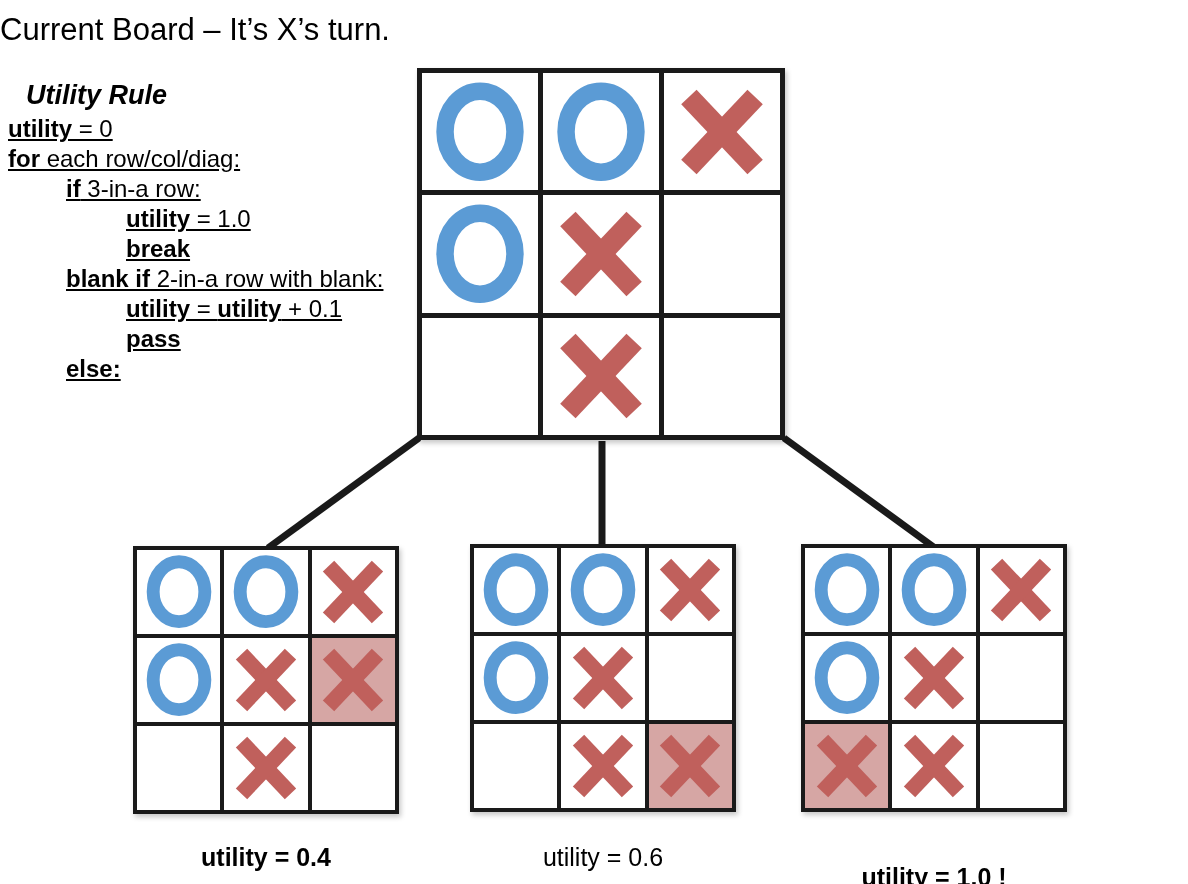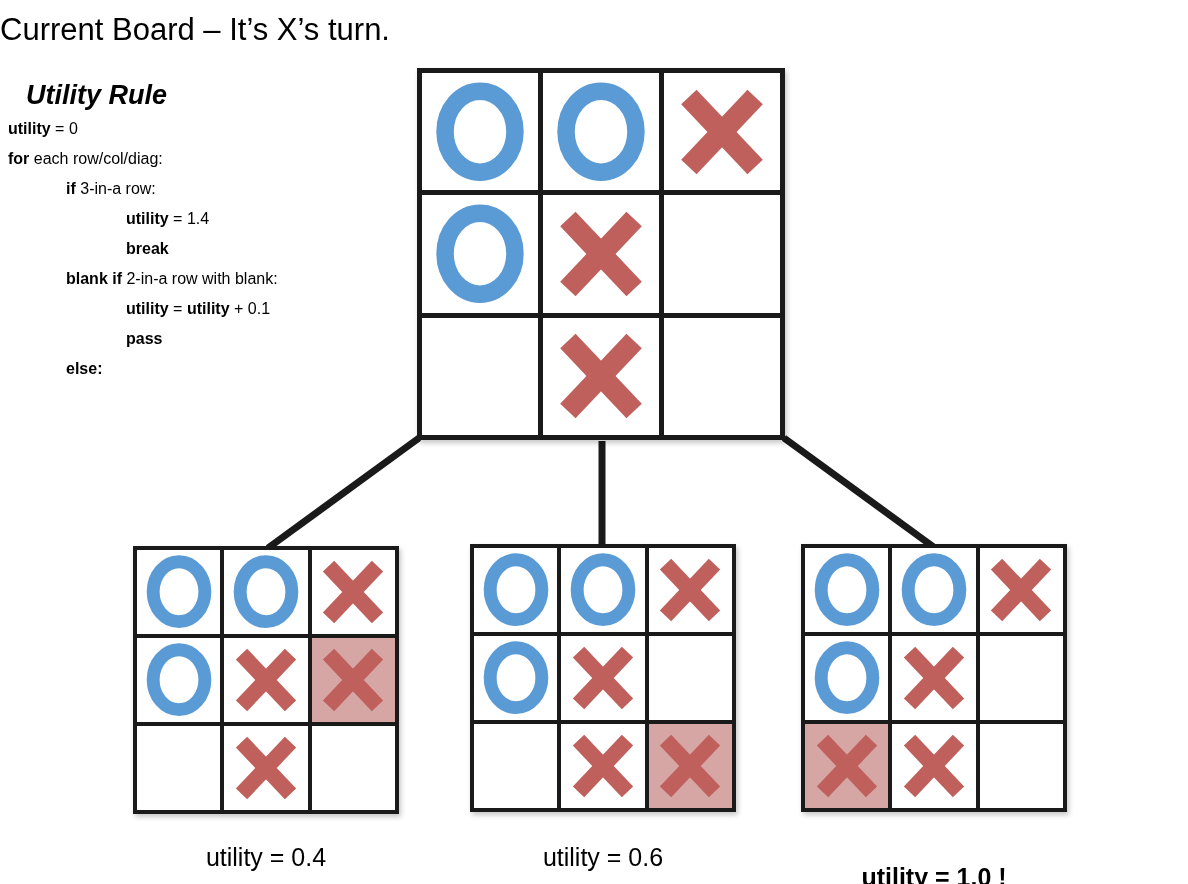--- a/index.html
+++ b/index.html
@@ -38,23 +38,24 @@
   }
   #utility-rule-heading {
     font-size: 27px;
     font-weight: bold;
     font-style: italic;
     line-height: 34px;
     margin-bottom: 2px;
     margin-left: 18px;
   }
   .code-line {
-    font-size: 16px;
+    font-size: 24px;
     line-height: 30px;
     white-space: pre;
+    text-decoration: underline;
   }
   .code-line b { font-weight: bold; }
   .ind0 { padding-left: 0px; }
   .ind1 { padding-left: 58px; }
   .ind2 { padding-left: 118px; }
 
   
   #connectors {
     position: absolute;
     left: 0;
@@ -125,21 +126,21 @@
 <body>
 
 <div id="page-title">Current Board – It’s X’s turn.</div>
 
 <div id="utility-rule">
   <div id="utility-rule-heading">Utility Rule</div>
   <div id="utility-rule-lines">
       <div class="code-line ind0"><b>utility</b><span> = 0</span></div>
       <div class="code-line ind0"><b>for</b><span> each row/col/diag:</span></div>
       <div class="code-line ind1"><b>if</b><span> 3-in-a row:</span></div>
-      <div class="code-line ind2"><b>utility</b><span> = 1.4</span></div>
+      <div class="code-line ind2"><b>utility</b><span> = 1.0</span></div>
       <div class="code-line ind2"><b>break</b></div>
       <div class="code-line ind1"><b>blank if</b><span> 2-in-a row with blank:</span></div>
       <div class="code-line ind2"><b>utility</b><span> = </span><b>utility</b><span> + 0.1</span></div>
       <div class="code-line ind2"><b>pass</b></div>
       <div class="code-line ind1"><b>else:</b></div>
     </div>
 </div>
 
 <svg id="connectors" viewBox="0 0 1188 884" xmlns="http://www.w3.org/2000/svg">
     <line x1="419" y1="438" x2="268" y2="548" stroke="#1a1a1a" stroke-width="7"></line>
@@ -393,15 +394,15 @@
           <g stroke="#c0605c" stroke-width="23" stroke-linecap="butt">
             <line x1="14" y1="12" x2="86" y2="88"></line>
             <line x1="86" y1="12" x2="14" y2="88"></line>
           </g>
         </svg>
       </span>
     </div>
     <div class="cell"></div>
   </div>
 
-<div class="util-label" id="util-label-1" style="font-weight: normal;">utility = 0.4</div>
+<div class="util-label" id="util-label-1" style="font-weight: bold;">utility = 0.4</div>
 <div class="util-label" id="util-label-2" style="font-weight: normal;">utility = 0.6</div>
 <div class="util-label" id="util-label-3" style="font-weight: bold;">utility = 1.0 !</div>
 
 </body></html>

